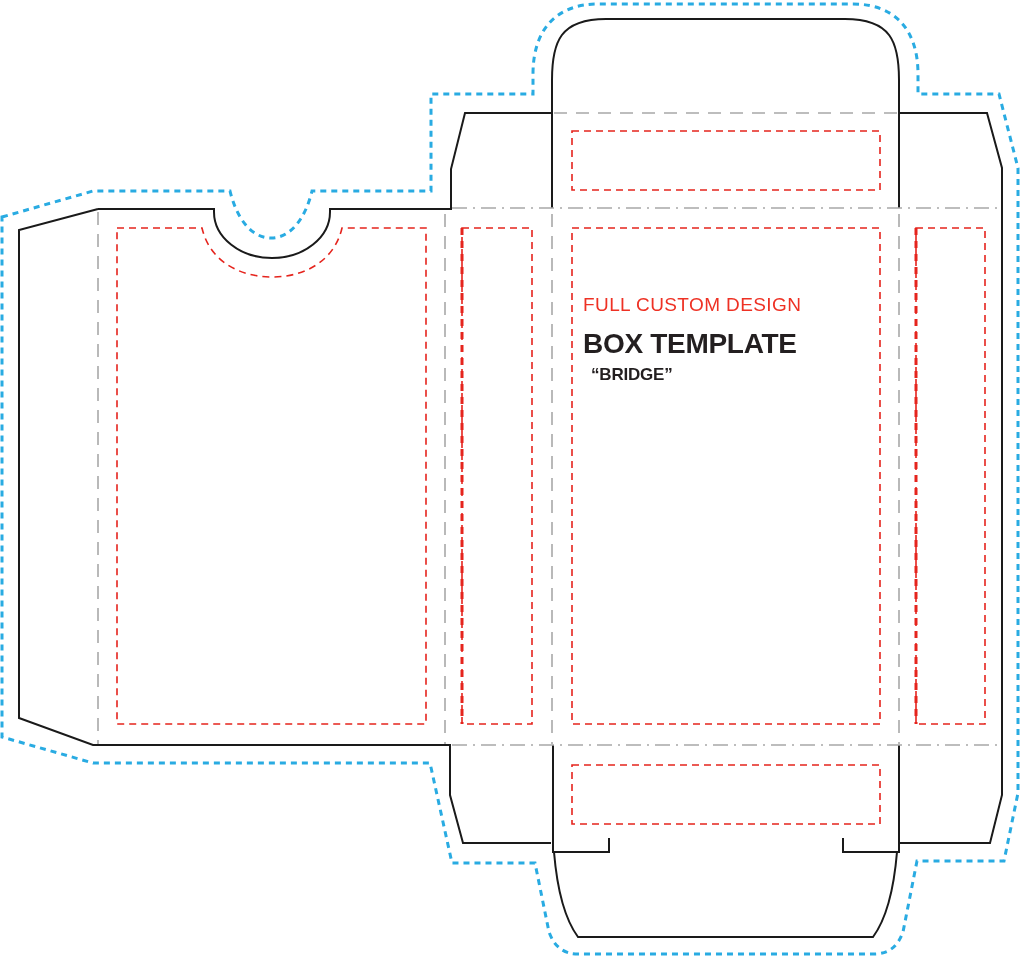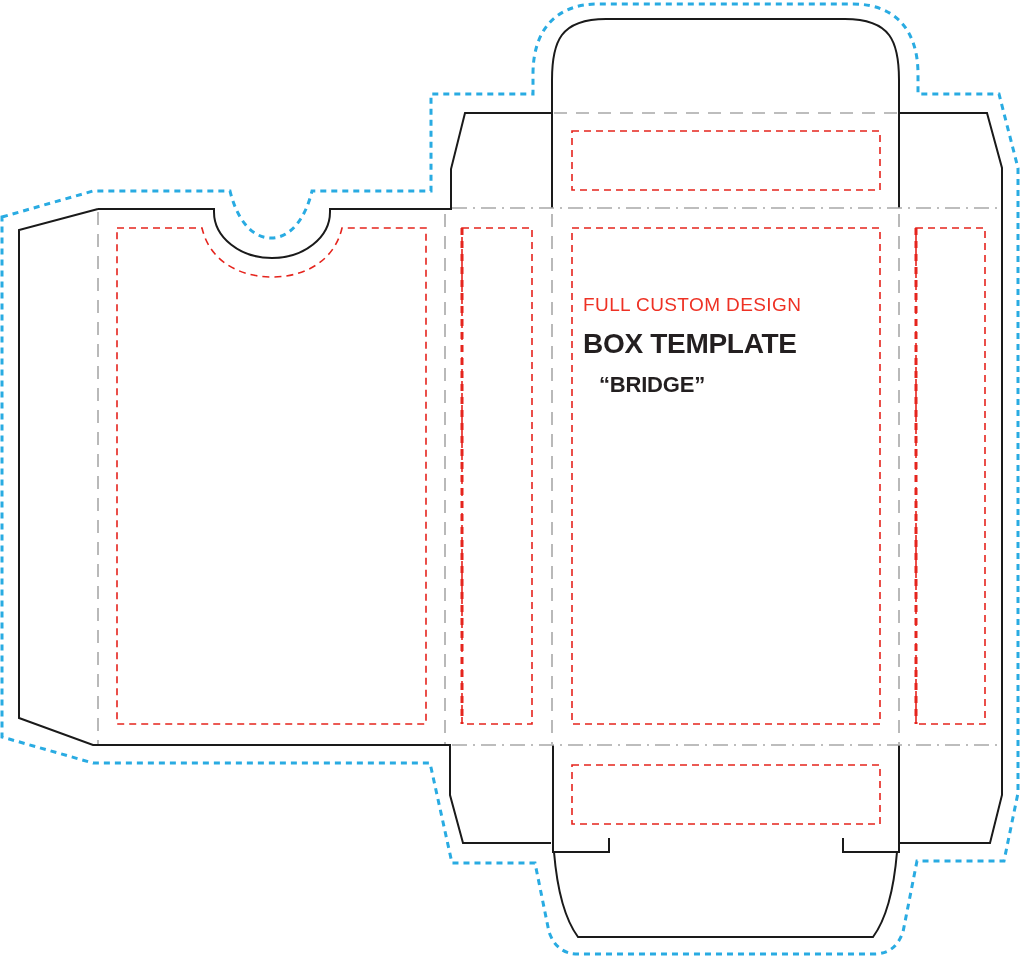--- a/index.html
+++ b/index.html
@@ -13,21 +13,21 @@
   path,line{fill:none;}
   .cut{stroke:var(--cut);stroke-width:2;}
   .fold{stroke:var(--fold);stroke-width:1.6;stroke-dasharray:13 9;}
   .folddot{stroke:var(--fold);stroke-width:1.6;stroke-dasharray:15 6 2 6;}
   .safe{stroke:var(--safe);stroke-width:1.6;stroke-dasharray:7 5;}
   .safe.thick{stroke-width:3;stroke-dasharray:7 6;}
   .bleed{stroke:var(--bleed);stroke-width:3;stroke-dasharray:6 5;}
   .title-block{position:absolute;left:583px;top:295px;line-height:1;}
   .title-line1{color:var(--accent_text);font-size:19px;font-weight:400;letter-spacing:.4px;margin:0 0 9px 0;}
   .title-line2{color:var(--heading_text);font-size:28px;font-weight:800;letter-spacing:-0.3px;margin:16px 0 8px 0;}
-  .title-line3{color:var(--heading_text);font-size:22px;font-weight:700;letter-spacing:-0.2px;margin:16px;}
+  .title-line3{color:var(--heading_text);font-size:17px;font-weight:700;letter-spacing:-0.2px;margin:8px;}
 </style>
 </head>
 <body>
 
 <div class="stage">
 
   <svg width="1021" height="956" viewBox="0 0 1021 956">
 
     <g>
       <path class="bleed" d="

